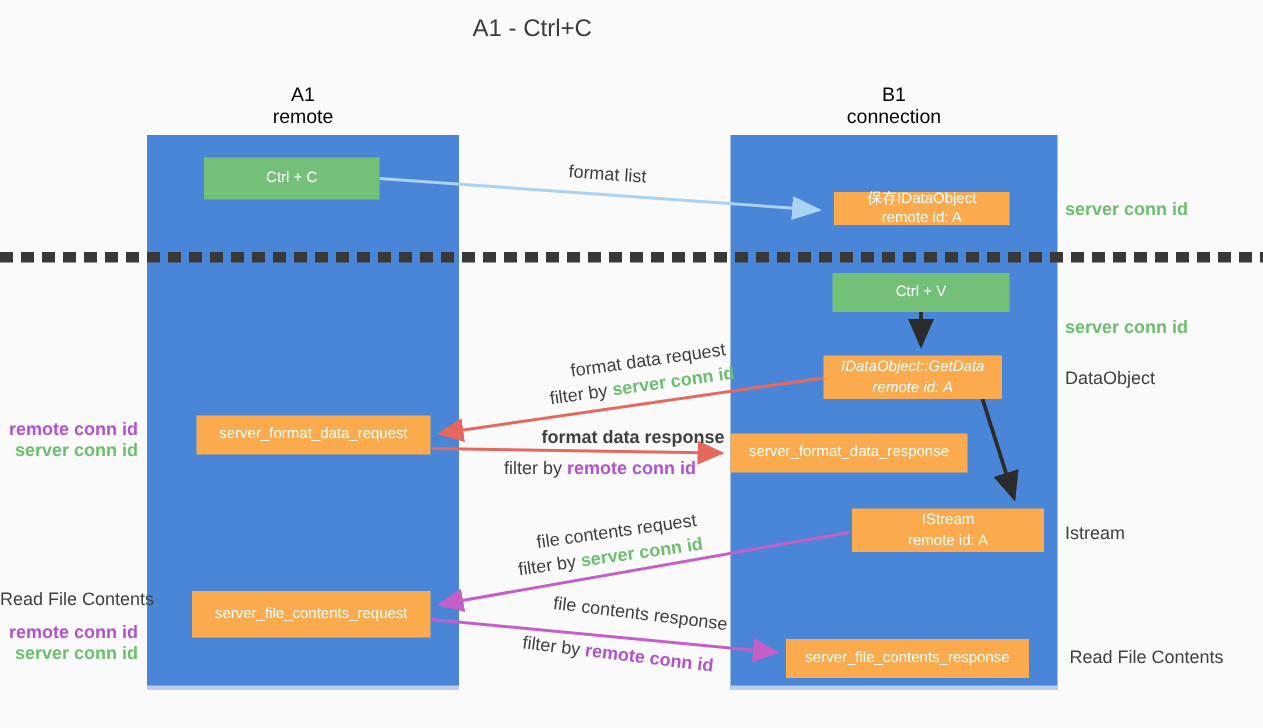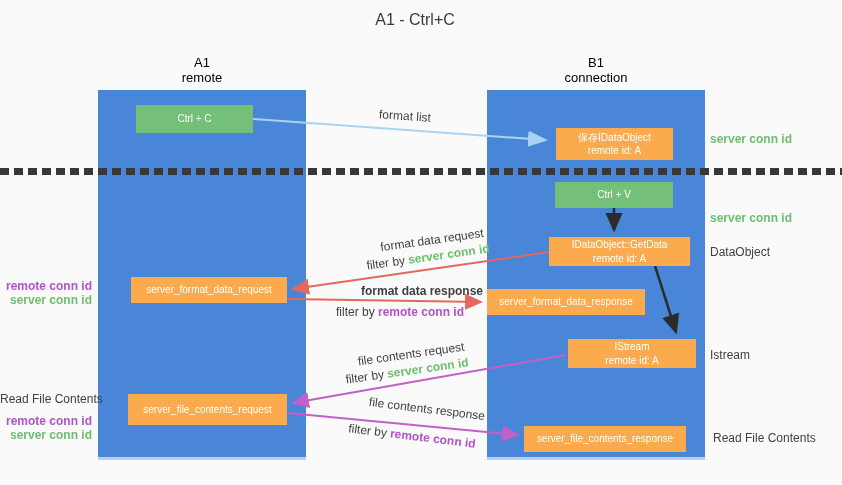--- a/index.html
+++ b/index.html
@@ -9,21 +9,21 @@
     color:#3f3f3f;
   }
   .stage{
     position:relative;
     width:842px;height:485px;
     overflow:hidden;
     background:#fafafa;
   }
   .title{
     position:absolute;left:315px;top:9px;width:200px;
-    text-align:center;font-size:16px;line-height:21px;color:#3b3b3b;
+    font-size:16px;line-height:21px;color:#3b3b3b;
   }
   .col-header{
     position:absolute;top:55px;width:140px;
     text-align:center;font-size:13px;line-height:15px;color:#000000;
   }
   .col-header.a{left:132px;}
   .col-header.b{left:526px;}
   .column{
     position:absolute;top:90px;height:370px;
     background:#4a86d8;
@@ -103,30 +103,30 @@
     <line x1="549" y1="252" x2="293" y2="289" stroke="#e4685e" stroke-width="2" marker-end="url(#m-red)"></line>
     <line x1="288" y1="299" x2="481" y2="302" stroke="#e4685e" stroke-width="2" marker-end="url(#m-red)"></line>
     <line x1="566" y1="355" x2="293" y2="403" stroke="#c45fc8" stroke-width="2" marker-end="url(#m-purple)"></line>
     <line x1="288" y1="413" x2="518" y2="435" stroke="#c45fc8" stroke-width="2" marker-end="url(#m-purple)"></line>
   </svg>
 
   <div class="node green" style="left:136px;top:105px;width:117px;height:28px;">
     <span>Ctrl + C</span>
   </div>
 
-  <div class="node orange" style="left:556px;top:128px;width:117px;height:32px;">
+  <div class="node orange" style="left:556px;top:128px;width:117px;height:22px;">
     <span>保存IDataObject</span>
     <span>remote id: A</span>
   </div>
 
   <div class="node green" style="left:555px;top:182px;width:118px;height:26px;">
     <span>Ctrl + V</span>
   </div>
 
-  <div class="node orange" style="left:549px;top:237px;width:141px;height:29px;">
+  <div class="node orange" style="left:549px;top:237px;width:119px;height:29px;font-style:italic;">
     <span>IDataObject::GetData</span>
     <span>remote id: A</span>
   </div>
 
   <div class="node orange" style="left:131px;top:277px;width:156px;height:26px;text-align:right;">
     <span>server_format_data_request</span>
   </div>
 
   <div class="node orange" style="left:487px;top:289px;width:158px;height:26px;">
     <span>server_format_data_response</span>

